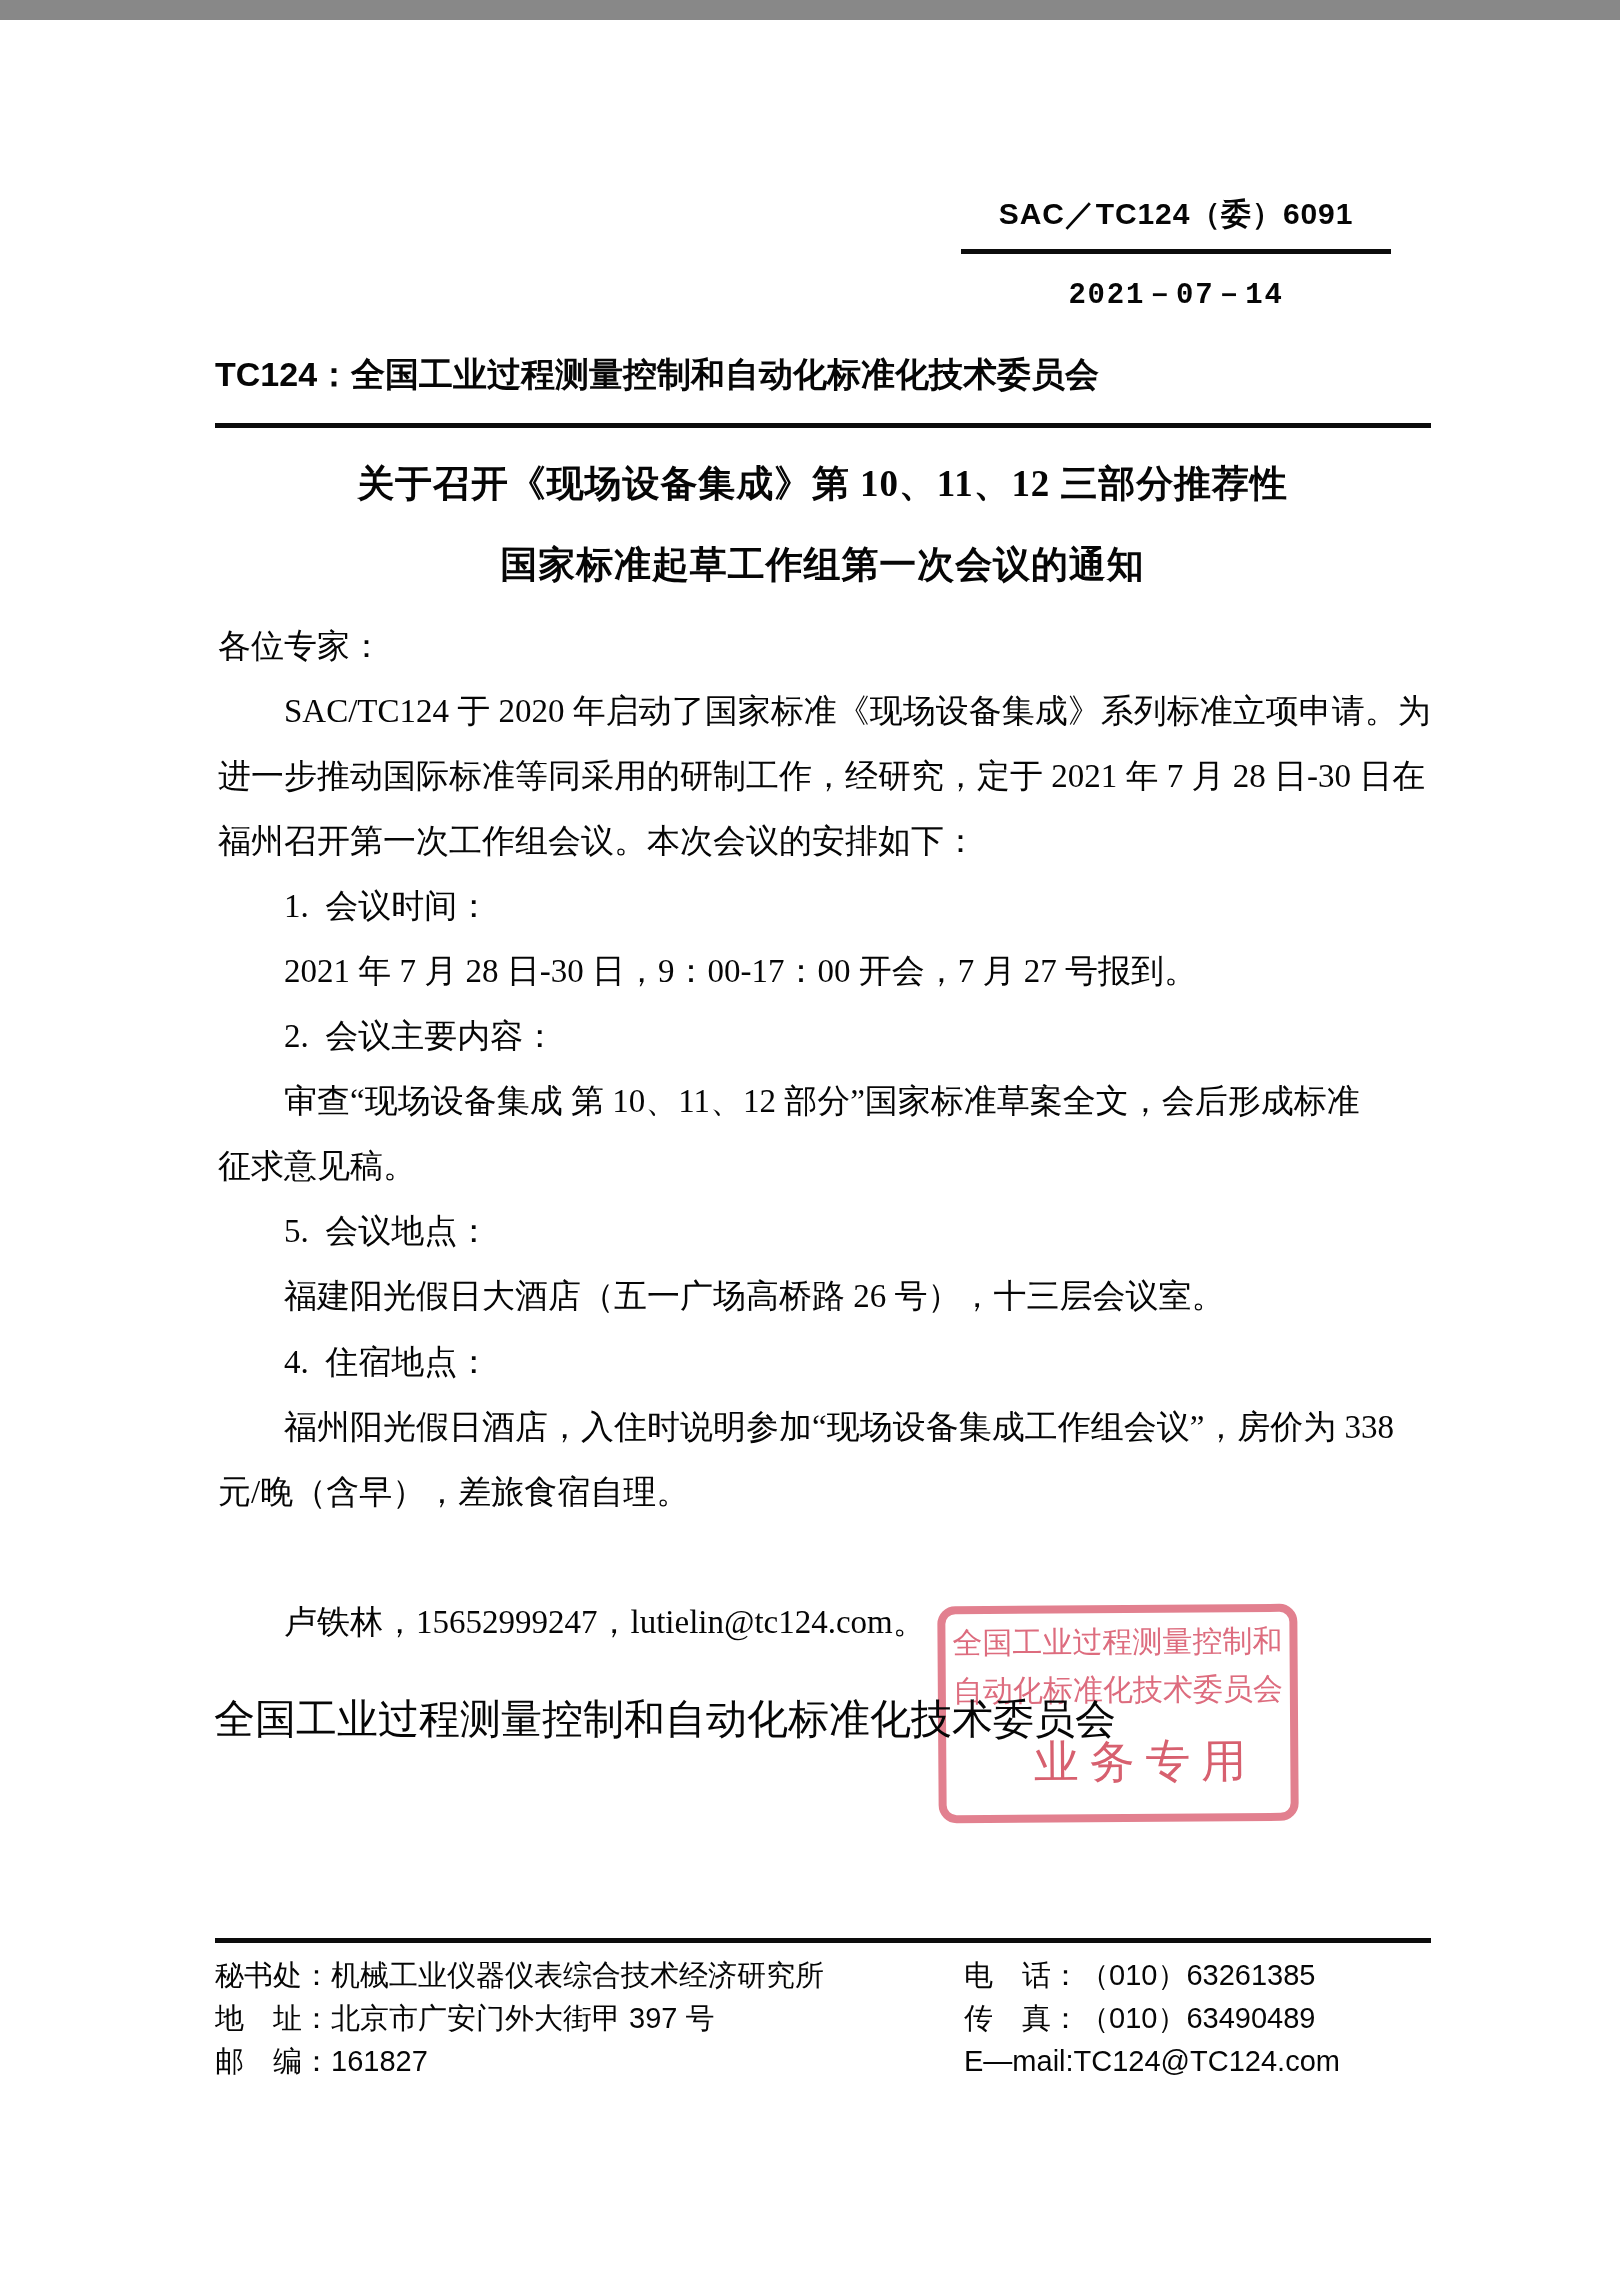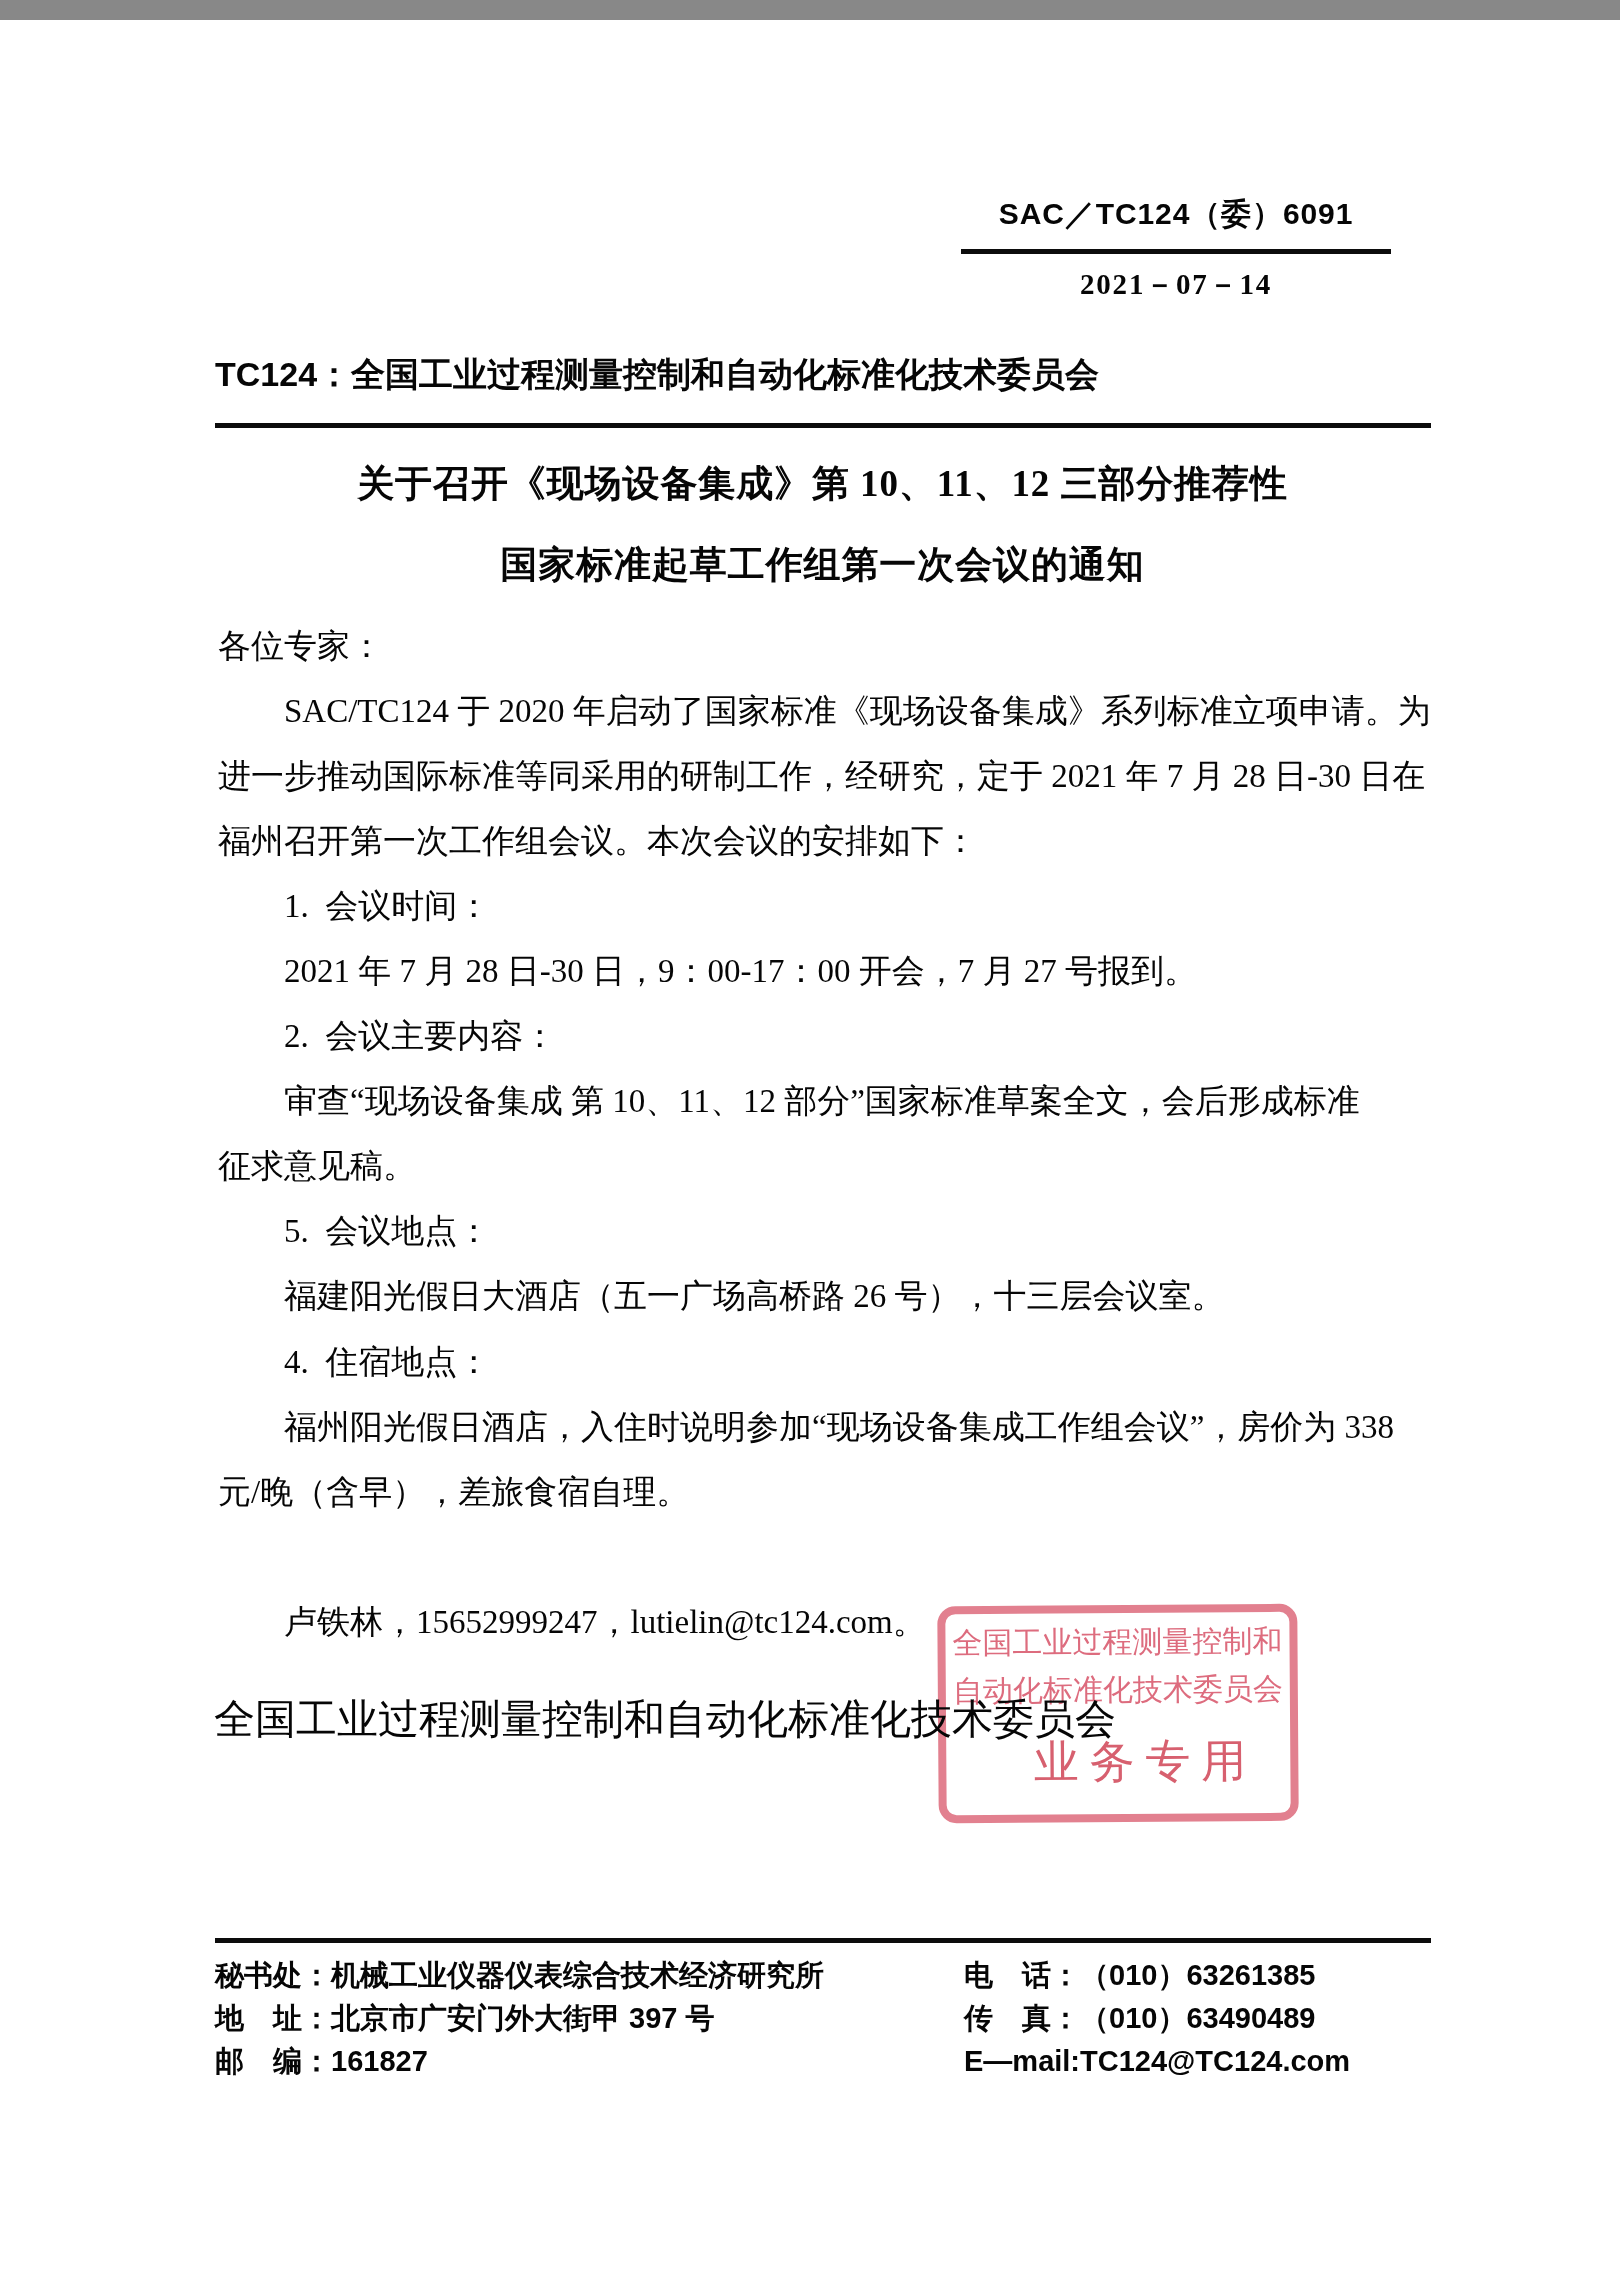--- a/index.html
+++ b/index.html
@@ -13,22 +13,22 @@
     margin-top:20px;
   }
   
   .hdr-num{
     position:absolute;left:961px;top:176px;width:430px;
     text-align:center;font-family:"Liberation Sans","DejaVu Sans",sans-serif;
     font-weight:700;font-size:30px;line-height:36px;letter-spacing:0.9px;
   }
   .hdr-line{position:absolute;left:961px;top:229px;width:430px;height:4.5px;background:#0c0c0c;}
   .hdr-date{
-    position:absolute;left:961px;top:246px;width:430px;
-    text-align:center;font-family:Liberation Serif, serif;
+    position:absolute;left:961px;top:258px;width:430px;
+    text-align:center;font-family:Liberation Mono, monospace;
     font-weight:700;font-size:29px;line-height:36px;letter-spacing:1.8px;
   }
   .tc-line{
     position:absolute;left:215px;top:333px;width:1216px;
     font-family:"Liberation Sans","DejaVu Sans",sans-serif;
     font-weight:700;font-size:34px;line-height:43px;
   }
   .rule{position:absolute;left:215px;width:1216px;height:5.3px;background:#0c0c0c;}
   .rule-top{top:403px;}
   .rule-bottom{top:1918px;}
@@ -63,21 +63,21 @@
   .stamp .s1{top:9px;}
   .stamp .s2{top:57px;}
   .stamp .s3{
     position:absolute;left:27px;top:123px;width:100%;text-align:center;
     color:#d7606f;font-size:45px;line-height:53px;letter-spacing:10.7px;white-space:nowrap;
   }
   
   .f-row{
     position:absolute;
     font-family:"Liberation Sans","DejaVu Sans",sans-serif;
-    font-weight:700;font-size:29px;line-height:37px;white-space:pre;
+    font-weight:400;font-size:29px;line-height:37px;white-space:pre;
   }
   .f-left{left:215px;}
   .f-right{left:964px;}
   .fr1{top:1937px;}
   .fr2{top:1980px;}
   .fr3{top:2023px;}
 </style>
 </head>
 <body>
 

